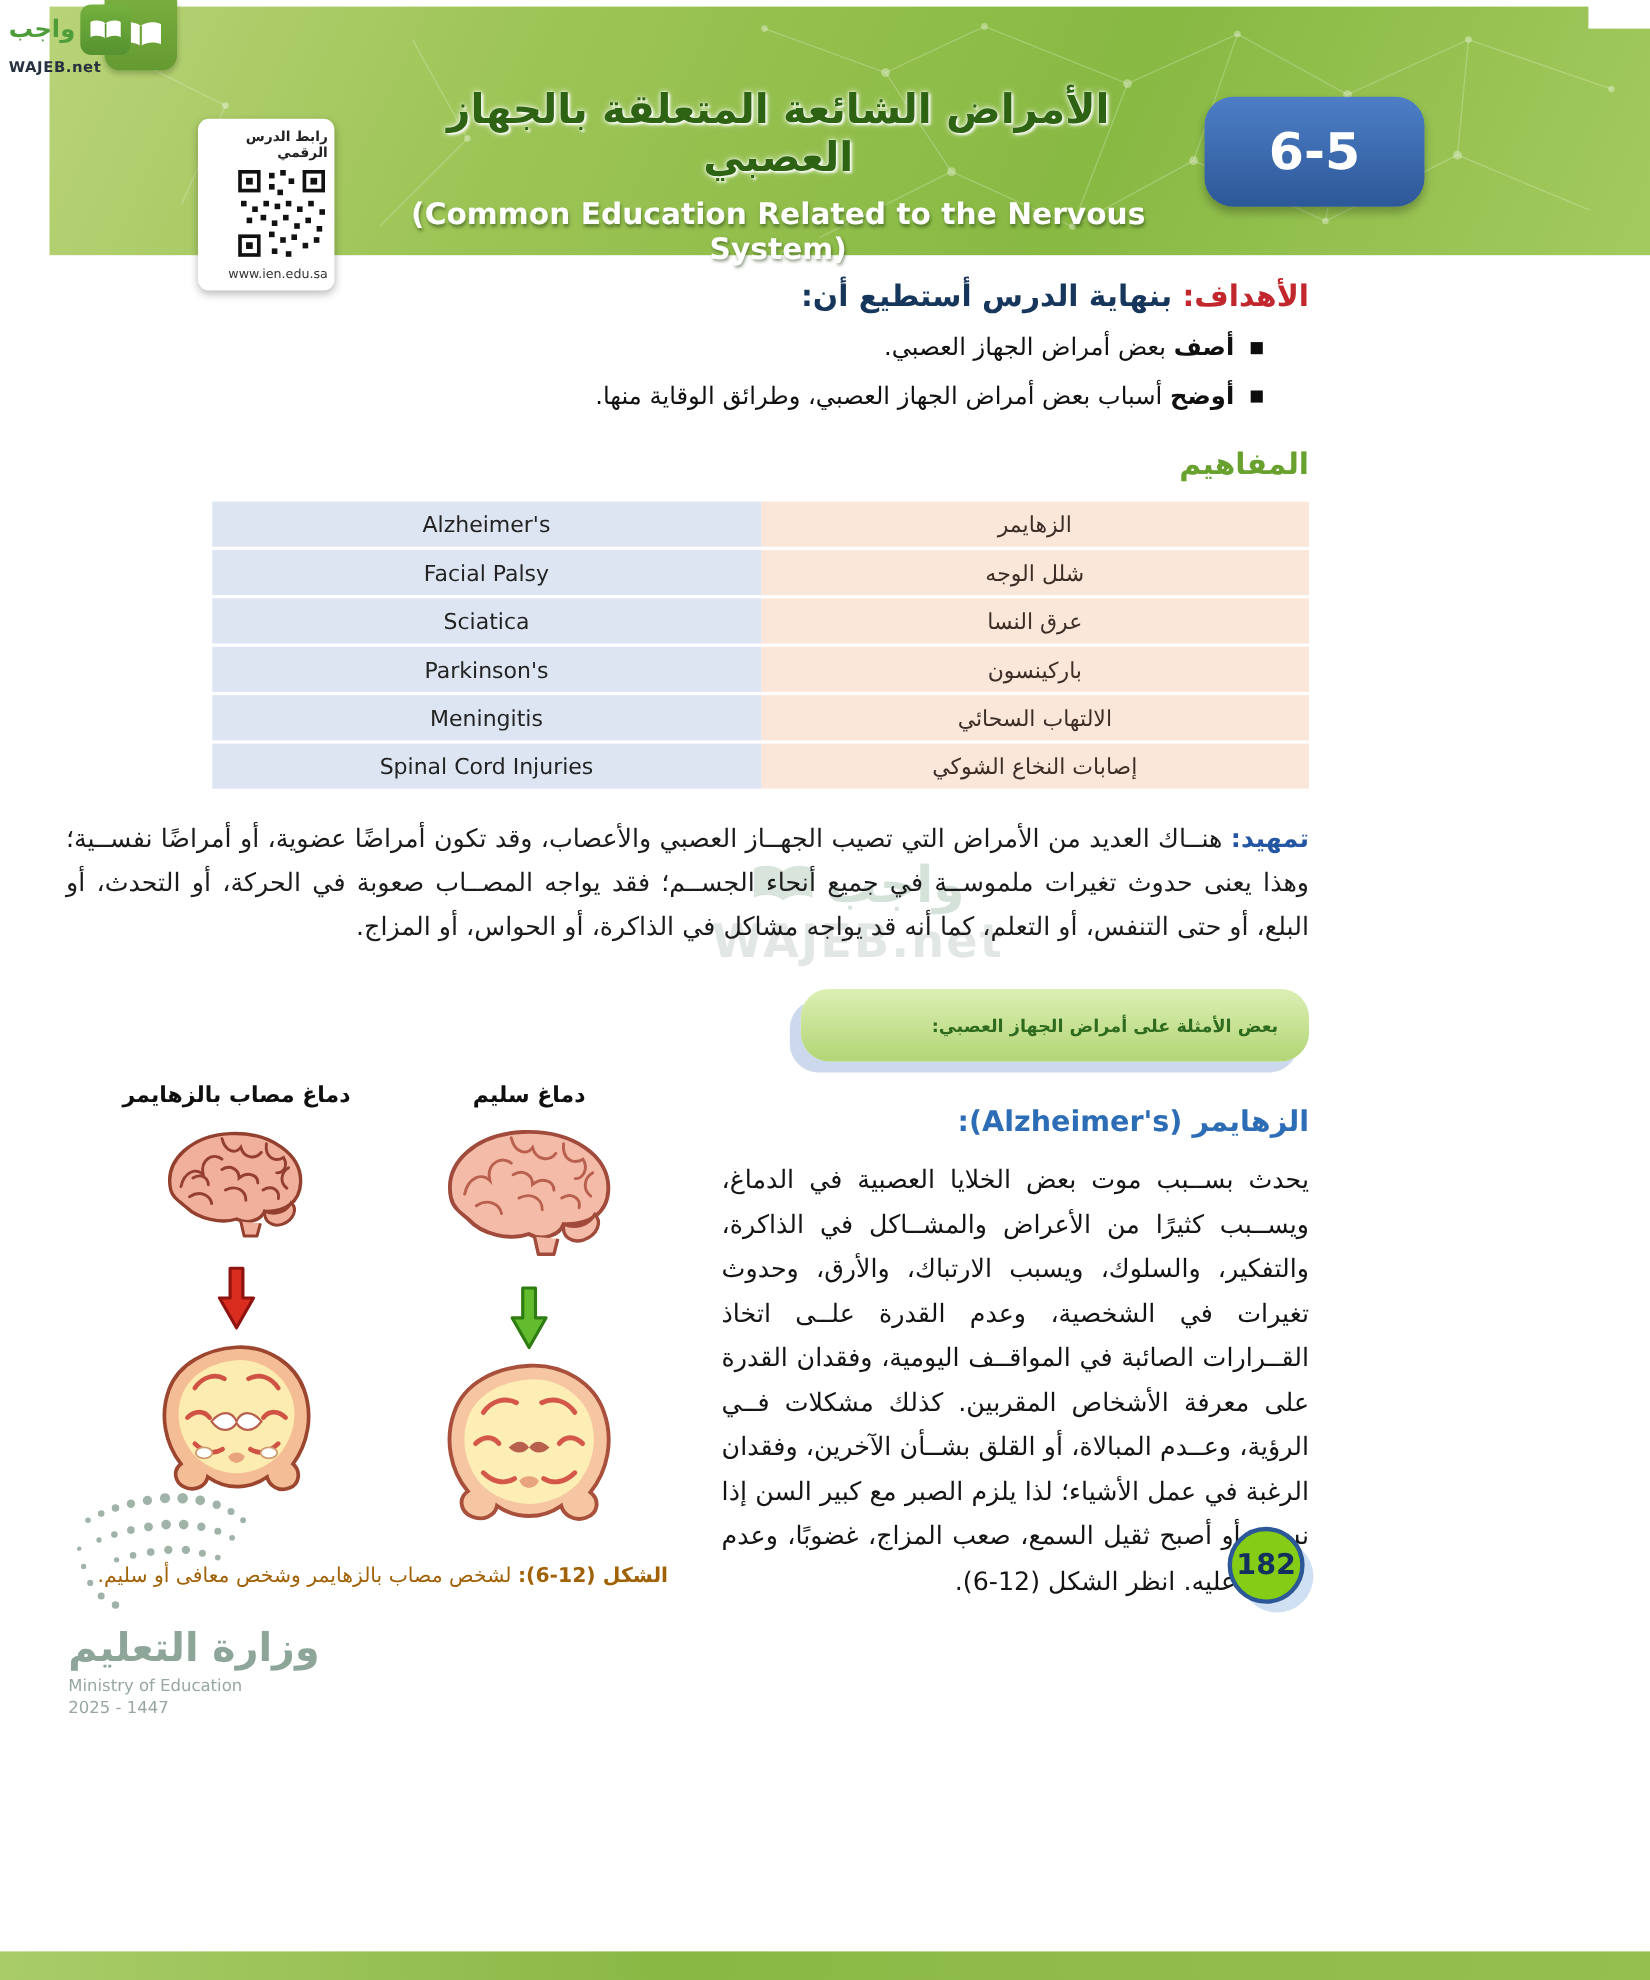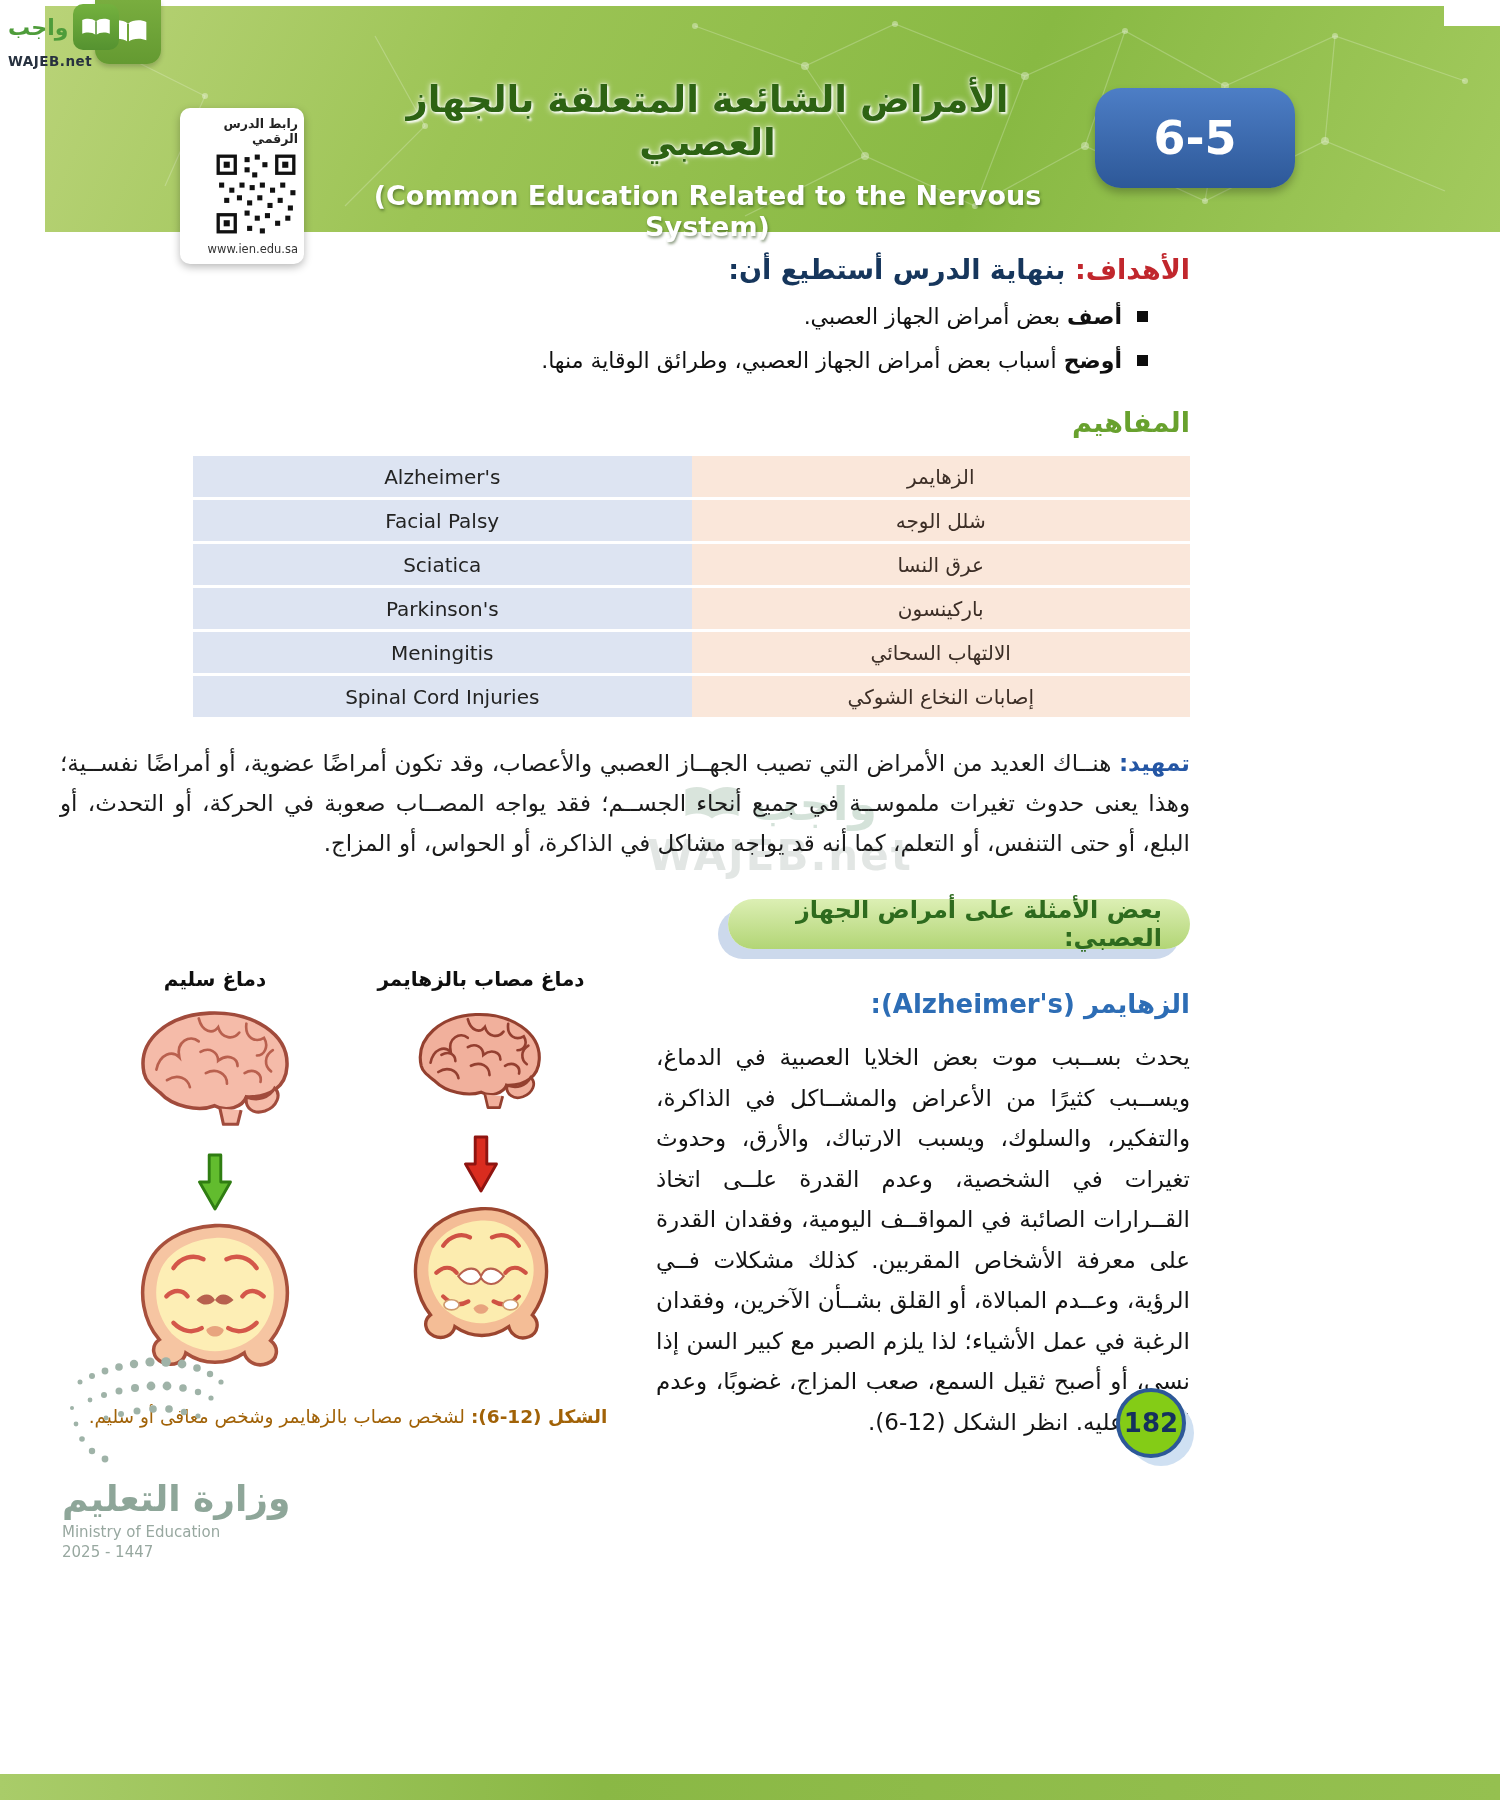--- a/index.html
+++ b/index.html
@@ -62,24 +62,24 @@
 
   .intro-wrap{position:relative;margin-top:26px;}
   .watermark{position:absolute;top:34px;left:540px;width:360px;text-align:center;opacity:.33;
     z-index:0;direction:ltr;pointer-events:none;}
   .wm-row{display:flex;align-items:center;justify-content:center;gap:10px;}
   .wm-ar{font-size:46px;font-weight:bold;color:#7fa98e;}
   .wm-net{font-size:42px;font-weight:bold;color:#a9b6ae;letter-spacing:2px;}
   .intro-text{position:relative;z-index:1;font-size:23px;line-height:40px;text-align:justify;color:#1b1b1b;}
   .intro-lead{color:#2456a4;font-weight:bold;margin-top:12px;}
 
-  .banner{margin:36px 0 0 auto;width:462px;height:50px;border-radius:26px;
+  .banner{margin:36px 0 0 auto;width:462px;height:66px;border-radius:26px;
     background:linear-gradient(180deg,#dcefb4,#b2d575);box-shadow:-10px 10px 0 #ccd9ec;
     display:flex;align-items:center;padding:0 28px;box-sizing:border-box;
-    font-size:24px;font-weight:bold;color:#2e6b1e;}
+    font-size:16px;font-weight:bold;color:#2e6b1e;}
 
   .alz-heading{margin:40px 0 18px;font-size:26px;font-weight:bold;color:#2d6db5;}
 
   .columns{display:flex;gap:28px;align-items:flex-start;}
   .alz-body{width:534px;font-size:23px;line-height:40.5px;text-align:justify;color:#141414;}
   .figure{width:560px;direction:ltr;margin-top:-70px;}
   .figure-cols{display:flex;justify-content:center;gap:46px;}
   .fig-col{width:220px;display:flex;flex-direction:column;align-items:center;}
   .fig-label{font-size:20px;font-weight:bold;color:#0f0f0f;margin-bottom:8px;direction:rtl;}
   .fig-arrow{margin:4px 0;}
@@ -283,56 +283,20 @@
 
     <div class="alz-heading">الزهايمر (Alzheimer's):</div>
 
     <div class="columns">
       <div class="alz-body">يحدث بســبب موت بعض الخلايا العصبية في الدماغ، ويســبب كثيرًا من الأعراض والمشــاكل في الذاكرة، والتفكير، والسلوك، ويسبب الارتباك، والأرق، وحدوث تغيرات في الشخصية، وعدم القدرة علــى اتخاذ القــرارات الصائبة في المواقــف اليومية، وفقدان القدرة على معرفة الأشخاص المقربين. كذلك مشكلات فــي الرؤية، وعــدم المبالاة، أو القلق بشــأن الآخرين، وفقدان الرغبة في عمل الأشياء؛ لذا يلزم الصبر مع كبير السن إذا نسي، أو أصبح ثقيل السمع، صعب المزاج، غضوبًا، وعدم التهكم عليه. انظر الشكل (12-6).</div>
 
       <div class="figure">
         <div class="figure-cols">
 
           <div class="fig-col">
-            <div class="fig-label">دماغ سليم</div>
-            <svg width="205" height="150" viewBox="0 0 230 170">
-              <path d="M34 84 C26 46 62 18 108 16 C158 14 198 40 196 76 C195 100 176 112 150 111 C146 122 128 129 114 121 C96 128 66 122 52 106 C42 98 36 93 34 84 Z" fill="#f5bba9" stroke="#a14b3c" stroke-width="4"></path>
-              <path d="M150 111 C163 116 176 112 182 101 C190 108 185 122 171 127 C158 131 148 124 150 111 Z" fill="#f5bba9" stroke="#a14b3c" stroke-width="3.5"></path>
-              <path d="M120 124 L124 142 L140 142 L144 126" fill="#f5bba9" stroke="#a14b3c" stroke-width="3.5" stroke-linejoin="round"></path>
-              <g fill="none" stroke="#b9604e" stroke-width="3" stroke-linecap="round">
-                <path d="M48 80 C52 62 66 58 74 66 C70 48 86 40 96 48"></path>
-                <path d="M96 22 C100 38 112 40 118 32 C122 46 136 46 142 38"></path>
-                <path d="M150 28 C148 44 160 50 170 44 C176 54 170 64 162 64"></path>
-                <path d="M180 58 C170 64 170 76 178 82"></path>
-                <path d="M60 92 C72 84 84 90 86 100"></path>
-                <path d="M98 60 C108 54 118 60 118 70 C128 62 140 66 140 76"></path>
-                <path d="M104 84 C116 78 128 84 128 96"></path>
-                <path d="M148 84 C158 78 168 84 166 94"></path>
-              </g>
-            </svg>
-            <svg class="fig-arrow" width="40" height="58" viewBox="0 0 40 60">
-              <path d="M14 2 h12 v28 h10 L20 58 L4 30 h10 Z" fill="#62bc2e" stroke="#2f7d12" stroke-width="3" stroke-linejoin="round"></path>
-            </svg>
-            <svg width="190" height="168" viewBox="0 0 210 190">
-              <path d="M105 12 C140 10 172 30 182 60 C192 88 186 120 168 142 C178 150 176 164 164 168 C150 173 140 164 138 156 C118 170 92 170 72 156 C70 166 58 172 46 167 C34 162 32 148 42 141 C24 120 18 88 28 60 C38 30 70 14 105 12 Z" fill="#f6c5a2" stroke="#a8503c" stroke-width="4"></path>
-              <path d="M105 26 C134 24 160 42 168 66 C176 90 170 116 154 134 C140 148 120 154 105 154 C90 154 70 148 56 134 C40 116 34 90 42 66 C50 42 76 28 105 26 Z" fill="#fdeeb5"></path>
-              <g fill="none" stroke="#d4574a" stroke-width="5" stroke-linecap="round">
-                <path d="M58 60 C66 48 80 44 92 50"></path>
-                <path d="M118 50 C130 44 144 48 152 60"></path>
-                <path d="M50 92 C58 84 68 84 74 92"></path>
-                <path d="M136 92 C142 84 152 84 160 92"></path>
-                <path d="M58 122 C68 132 80 134 90 128"></path>
-                <path d="M120 128 C130 134 142 132 152 122"></path>
-              </g>
-              <path d="M84 96 C92 88 100 88 105 96 C110 88 118 88 126 96 C118 104 110 102 105 96 C100 102 92 104 84 96 Z" fill="#b8604e"></path>
-              <path d="M95 130 C100 124 110 124 115 130 C112 140 98 140 95 130 Z" fill="#e8a47e"></path>
-            </svg>
-          </div>
-
-          <div class="fig-col">
             <div class="fig-label">دماغ مصاب بالزهايمر</div>
             <svg width="180" height="132" viewBox="0 0 230 170">
               <path d="M38 86 C30 50 64 22 108 20 C154 18 192 44 190 78 C189 100 172 112 148 111 C144 121 128 127 115 120 C98 126 70 120 56 106 C46 98 40 94 38 86 Z" fill="#f1b09c" stroke="#94402f" stroke-width="4"></path>
               <path d="M148 111 C161 116 173 112 179 101 C187 108 182 121 169 126 C157 130 147 123 148 111 Z" fill="#f1b09c" stroke="#94402f" stroke-width="3.5"></path>
               <path d="M120 123 L124 140 L139 140 L143 125" fill="#f1b09c" stroke="#94402f" stroke-width="3.5" stroke-linejoin="round"></path>
               <g fill="none" stroke="#943f30" stroke-width="3.4" stroke-linecap="round">
                 <path d="M50 82 C54 64 68 60 76 68 C72 50 88 42 98 50"></path>
                 <path d="M98 26 C102 42 114 44 120 36 C124 50 138 50 144 42"></path>
                 <path d="M150 32 C148 48 160 54 170 48 C176 58 170 66 162 66"></path>
                 <path d="M176 60 C166 66 166 78 174 84"></path>
@@ -354,20 +318,56 @@
                 <path d="M118 48 C130 42 142 46 150 58"></path>
                 <path d="M52 90 C60 82 70 82 76 90"></path>
                 <path d="M134 90 C140 82 150 82 158 90"></path>
                 <path d="M60 118 C70 128 80 130 90 124"></path>
                 <path d="M120 124 C130 130 140 128 150 118"></path>
               </g>
               <path d="M78 94 C88 82 100 82 105 94 C110 82 122 82 132 94 C122 108 110 104 105 96 C100 104 88 108 78 94 Z" fill="#ffffff" stroke="#b8604e" stroke-width="2.5"></path>
               <ellipse cx="70" cy="128" rx="9" ry="6" fill="#ffffff" stroke="#cf9a6e" stroke-width="2"></ellipse>
               <ellipse cx="140" cy="128" rx="9" ry="6" fill="#ffffff" stroke="#cf9a6e" stroke-width="2"></ellipse>
               <path d="M96 132 C101 126 109 126 114 132 C111 141 99 141 96 132 Z" fill="#e8a47e"></path>
+            </svg>
+          </div>
+
+          <div class="fig-col">
+            <div class="fig-label">دماغ سليم</div>
+            <svg width="205" height="150" viewBox="0 0 230 170">
+              <path d="M34 84 C26 46 62 18 108 16 C158 14 198 40 196 76 C195 100 176 112 150 111 C146 122 128 129 114 121 C96 128 66 122 52 106 C42 98 36 93 34 84 Z" fill="#f5bba9" stroke="#a14b3c" stroke-width="4"></path>
+              <path d="M150 111 C163 116 176 112 182 101 C190 108 185 122 171 127 C158 131 148 124 150 111 Z" fill="#f5bba9" stroke="#a14b3c" stroke-width="3.5"></path>
+              <path d="M120 124 L124 142 L140 142 L144 126" fill="#f5bba9" stroke="#a14b3c" stroke-width="3.5" stroke-linejoin="round"></path>
+              <g fill="none" stroke="#b9604e" stroke-width="3" stroke-linecap="round">
+                <path d="M48 80 C52 62 66 58 74 66 C70 48 86 40 96 48"></path>
+                <path d="M96 22 C100 38 112 40 118 32 C122 46 136 46 142 38"></path>
+                <path d="M150 28 C148 44 160 50 170 44 C176 54 170 64 162 64"></path>
+                <path d="M180 58 C170 64 170 76 178 82"></path>
+                <path d="M60 92 C72 84 84 90 86 100"></path>
+                <path d="M98 60 C108 54 118 60 118 70 C128 62 140 66 140 76"></path>
+                <path d="M104 84 C116 78 128 84 128 96"></path>
+                <path d="M148 84 C158 78 168 84 166 94"></path>
+              </g>
+            </svg>
+            <svg class="fig-arrow" width="40" height="58" viewBox="0 0 40 60">
+              <path d="M14 2 h12 v28 h10 L20 58 L4 30 h10 Z" fill="#62bc2e" stroke="#2f7d12" stroke-width="3" stroke-linejoin="round"></path>
+            </svg>
+            <svg width="190" height="168" viewBox="0 0 210 190">
+              <path d="M105 12 C140 10 172 30 182 60 C192 88 186 120 168 142 C178 150 176 164 164 168 C150 173 140 164 138 156 C118 170 92 170 72 156 C70 166 58 172 46 167 C34 162 32 148 42 141 C24 120 18 88 28 60 C38 30 70 14 105 12 Z" fill="#f6c5a2" stroke="#a8503c" stroke-width="4"></path>
+              <path d="M105 26 C134 24 160 42 168 66 C176 90 170 116 154 134 C140 148 120 154 105 154 C90 154 70 148 56 134 C40 116 34 90 42 66 C50 42 76 28 105 26 Z" fill="#fdeeb5"></path>
+              <g fill="none" stroke="#d4574a" stroke-width="5" stroke-linecap="round">
+                <path d="M58 60 C66 48 80 44 92 50"></path>
+                <path d="M118 50 C130 44 144 48 152 60"></path>
+                <path d="M50 92 C58 84 68 84 74 92"></path>
+                <path d="M136 92 C142 84 152 84 160 92"></path>
+                <path d="M58 122 C68 132 80 134 90 128"></path>
+                <path d="M120 128 C130 134 142 132 152 122"></path>
+              </g>
+              <path d="M84 96 C92 88 100 88 105 96 C110 88 118 88 126 96 C118 104 110 102 105 96 C100 102 92 104 84 96 Z" fill="#b8604e"></path>
+              <path d="M95 130 C100 124 110 124 115 130 C112 140 98 140 95 130 Z" fill="#e8a47e"></path>
             </svg>
           </div>
         </div>
 
         <div class="fig-caption">
           <span class="caption-lead">الشكل (12-6):</span>
           <span>لشخص مصاب بالزهايمر وشخص معافى أو سليم.</span>
         </div>
       </div>
     </div>

